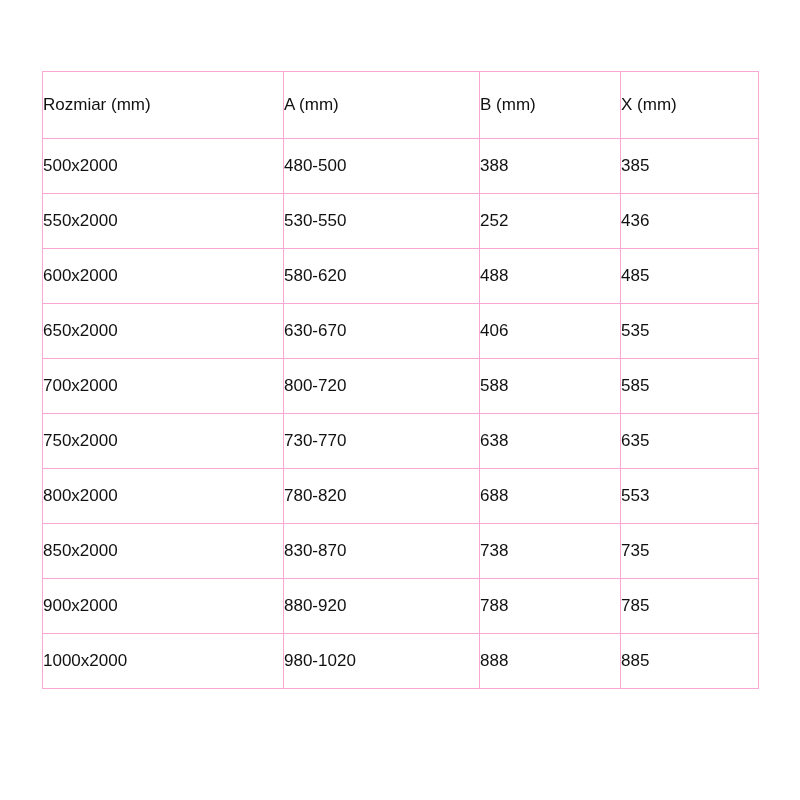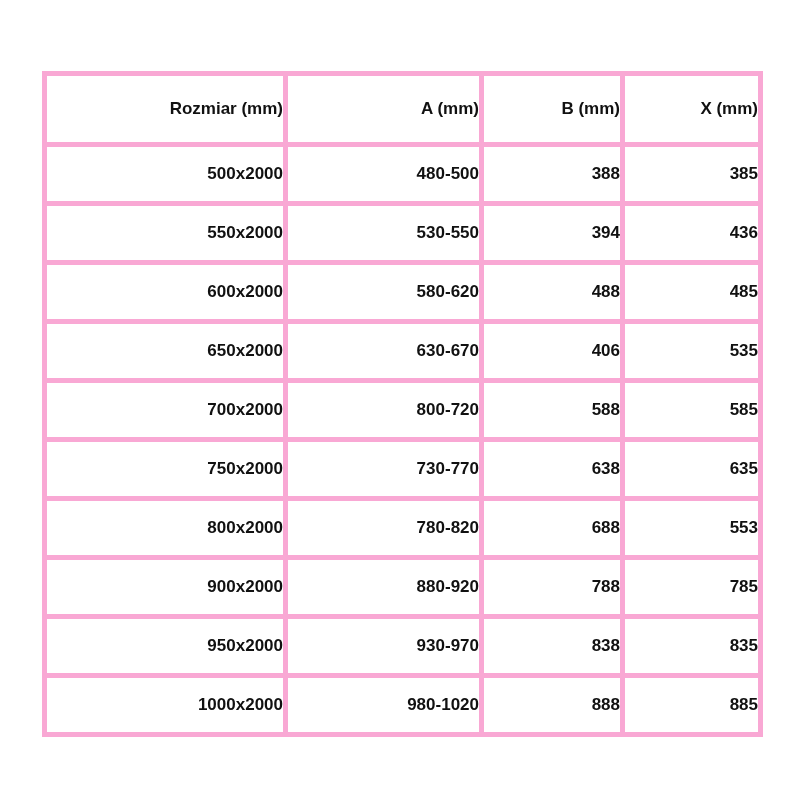--- a/index.html
+++ b/index.html
@@ -25,23 +25,23 @@
     left: 42px;
     top: 71px;
     width: 716px;
   }
   table.spec {
     border-collapse: collapse;
     width: 716px;
     table-layout: fixed;
   }
   table.spec td, table.spec th {
-    border: 5px solid #f9a8d4;
-    text-align: right;
-    font-weight: bold;
+    border: 1px solid #f9a8d4;
+    text-align: left;
+    font-weight: normal;
     font-size: 17px;
     color: #111111;
     padding: 0;
     height: 54px;
     vertical-align: middle;
     line-height: 1.1;
   }
   table.spec thead th {
     height: 66px;
     font-size: 17px;
@@ -75,21 +75,21 @@
       <tbody>
         <tr>
           <td>500x2000</td>
           <td>480-500</td>
           <td>388</td>
           <td>385</td>
         </tr>
         <tr>
           <td>550x2000</td>
           <td>530-550</td>
-          <td>394</td>
+          <td>252</td>
           <td>436</td>
         </tr>
         <tr>
           <td>600x2000</td>
           <td>580-620</td>
           <td>488</td>
           <td>485</td>
         </tr>
         <tr>
           <td>650x2000</td>
@@ -109,30 +109,30 @@
           <td>638</td>
           <td>635</td>
         </tr>
         <tr>
           <td>800x2000</td>
           <td>780-820</td>
           <td>688</td>
           <td>553</td>
         </tr>
         <tr>
+          <td>850x2000</td>
+          <td>830-870</td>
+          <td>738</td>
+          <td>735</td>
+        </tr>
+        <tr>
           <td>900x2000</td>
           <td>880-920</td>
           <td>788</td>
           <td>785</td>
-        </tr>
-        <tr>
-          <td>950x2000</td>
-          <td>930-970</td>
-          <td>838</td>
-          <td>835</td>
         </tr>
         <tr>
           <td>1000x2000</td>
           <td>980-1020</td>
           <td>888</td>
           <td>885</td>
         </tr>
       </tbody>
     </table>
   </div>

